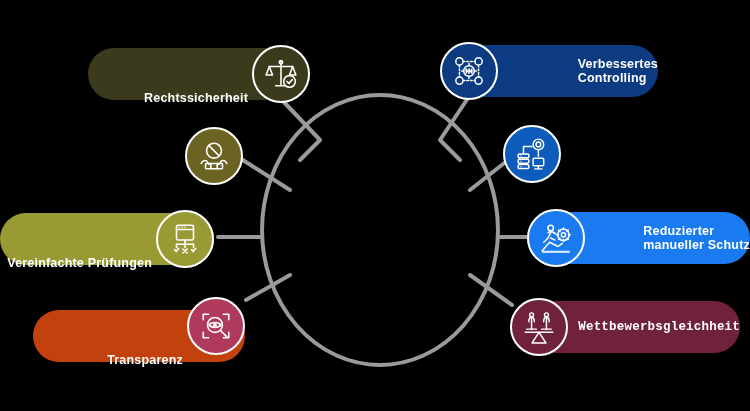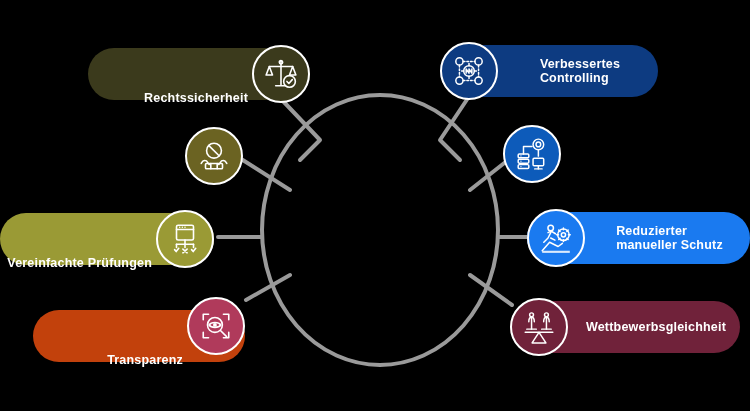--- a/index.html
+++ b/index.html
@@ -63,21 +63,21 @@
   .badge svg {
     width: 34px;
     height: 34px;
     display: block;
   }
   
   .node.left .pill { justify-content: flex-end; padding-right: 62px; }
   .node.left .pill-label { text-align: right; margin-top: 48px; }
   .node.left .badge { right: 0; }
   
-  .node.right .pill { justify-content: center; padding-left: 62px; }
+  .node.right .pill { justify-content: flex-end; padding-left: 62px; }
   .node.right .pill-label { text-align: left; }
   .node.right .badge { left: 0; }
 </style>
 </head>
 <body>
 
 <div id="stage">
 
   <svg id="connectors" viewBox="0 0 750 411" xmlns="http://www.w3.org/2000/svg">
 
@@ -236,21 +236,21 @@
           <line x1="27.7" y1="13" x2="29.4" y2="13"></line>
           <line x1="18.6" y1="8.6" x2="19.8" y2="9.8"></line>
           <line x1="26.2" y1="16.2" x2="27.4" y2="17.4"></line>
           <line x1="27.4" y1="8.6" x2="26.2" y2="9.8"></line>
           <line x1="19.8" y1="16.2" x2="18.6" y2="17.4"></line>
         </g>
       </svg>
     </div>
   </div>
 
-  <div class="node right" style="left:510px; top:298px; width:230px; height:58px;">
+  <div class="node right" style="left:510px; top:298px; width:230px; height:58px;font-family:Liberation Mono, monospace;">
     <div class="pill" style="left:0; top:3px; width:230px; background:#70223a;">
       <span class="pill-label">Wettbewerbsgleichheit</span>
     </div>
     <div class="badge" style="top:0; background:#70223a;">
       <svg viewBox="0 0 32 32" fill="none" stroke="#ffffff" stroke-width="1.4" stroke-linecap="round" stroke-linejoin="round">
         <circle cx="9" cy="4.5" r="1.8"></circle>
         <path d="M6.4 11 c0 -3 1.2 -4.2 2.6 -4.2 c1.4 0 2.6 1.2 2.6 4.2"></path>
         <line x1="9" y1="8" x2="9" y2="18"></line>
         <line x1="4.5" y1="18" x2="13.5" y2="18"></line>
         <circle cx="23" cy="4.5" r="1.8"></circle>

